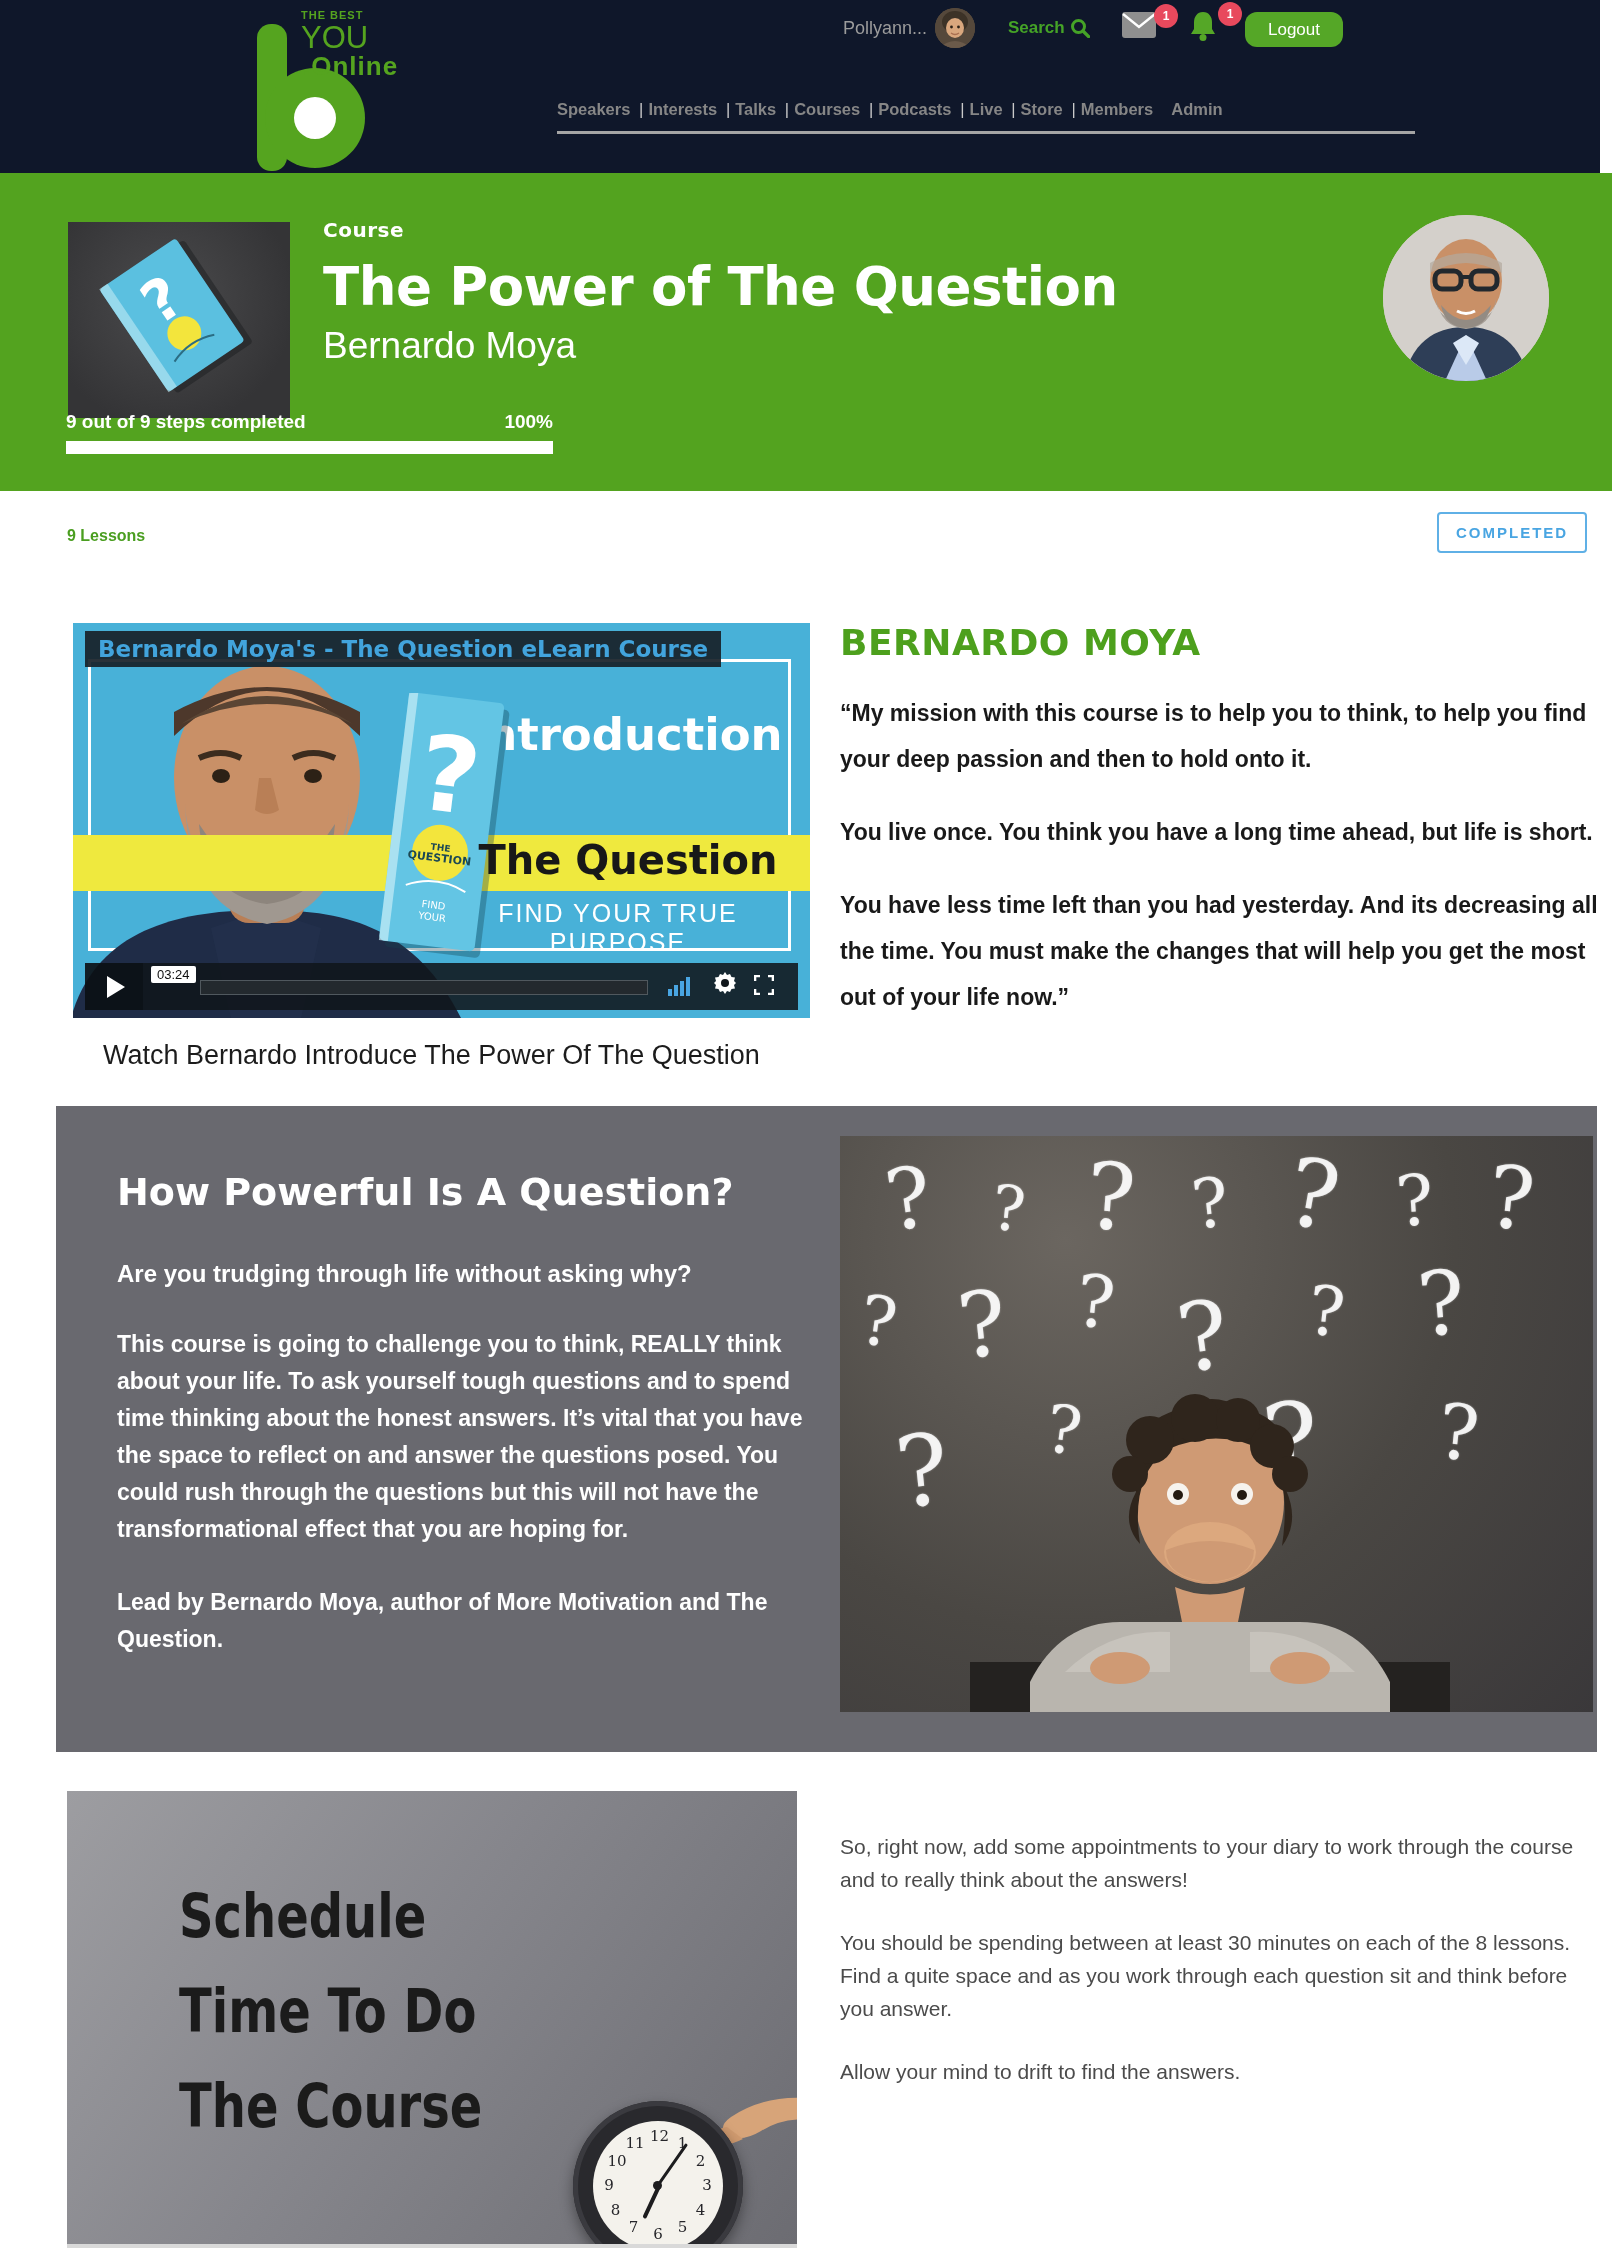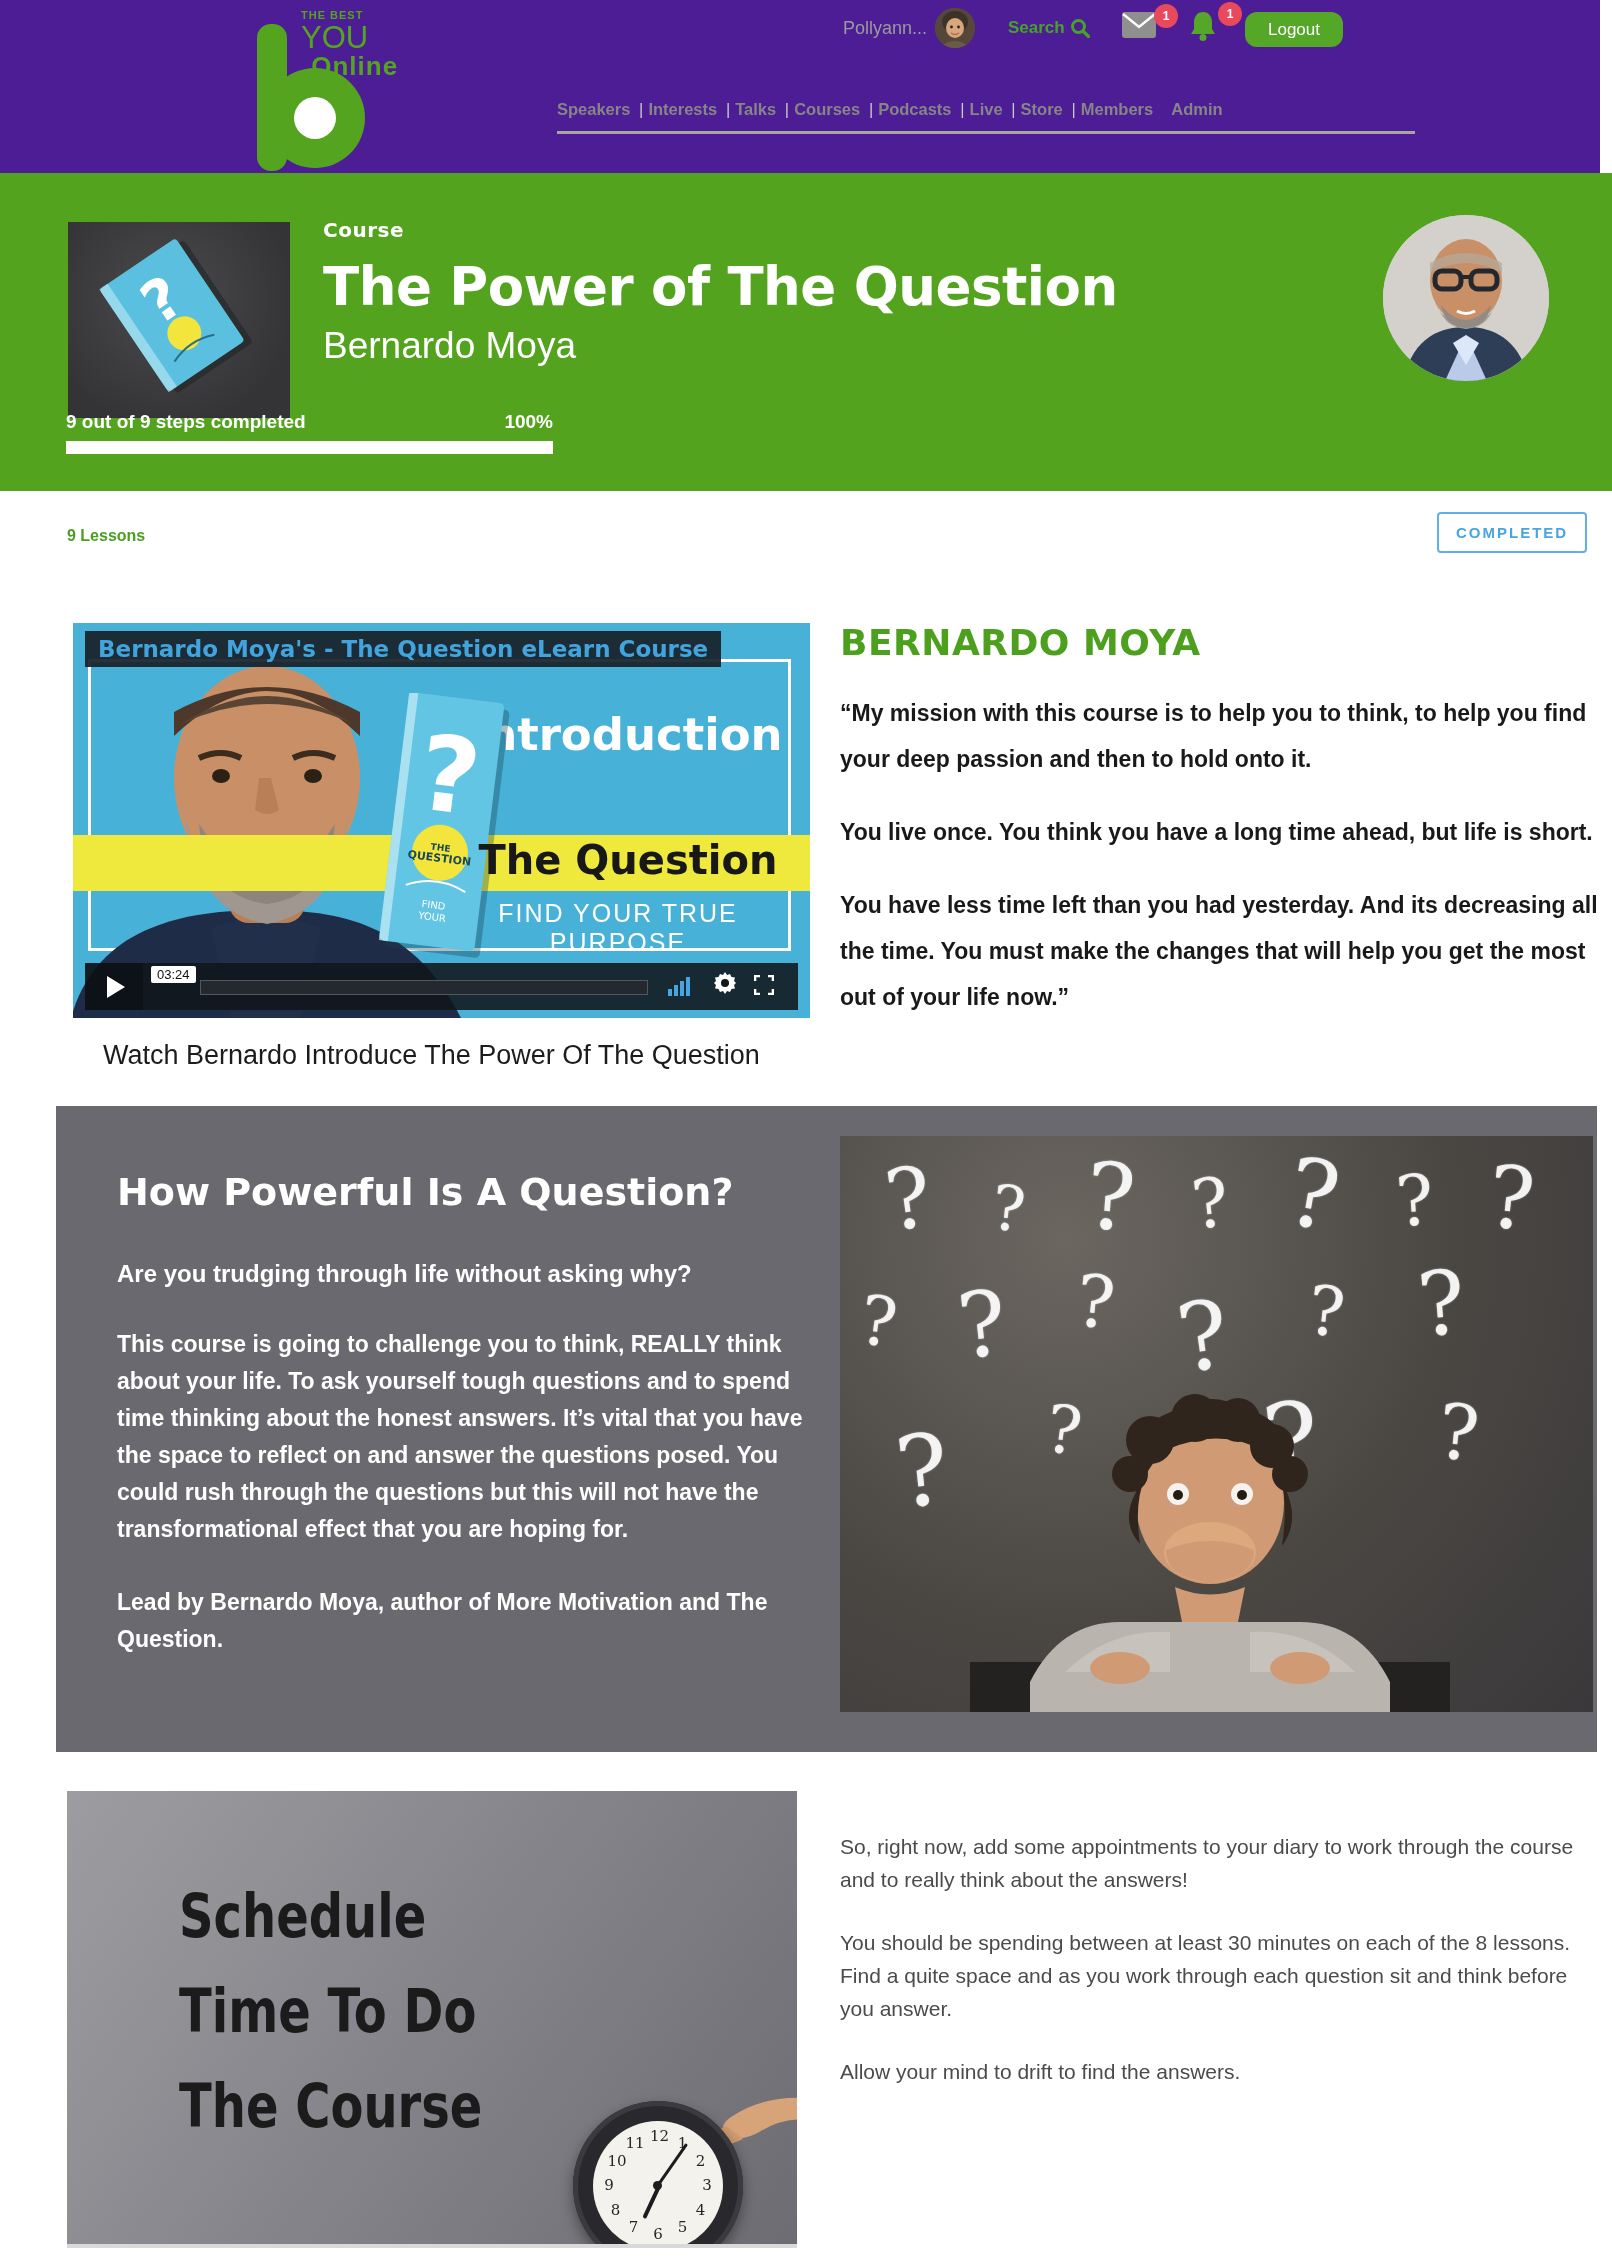--- a/index.html
+++ b/index.html
@@ -1,21 +1,21 @@
 <!DOCTYPE html>
 <html><head>
 <meta charset="utf-8">
 <style>
   * { margin:0; padding:0; box-sizing:border-box; }
   html,body { background:#fff; }
   body { font-family:"Liberation Sans", sans-serif; }
   .page { position:relative; width:1612px; height:2257px; background:#fff; overflow:hidden; margin:0 auto; }
 
   
-  .site-header { position:absolute; top:0; left:0; right:12px; height:176px; background:#4c1d95; }
+  .site-header { position:absolute; top:0; left:0; right:12px; height:176px; background:#0f172a; }
   .logo { position:absolute; left:257px; top:6px; width:200px; height:165px; }
   .logo-text { position:absolute; left:44px; top:4px; color:#55a41f; line-height:1; }
   .logo-line1 { font-size:11px; font-weight:700; letter-spacing:1px; color:#55a41f; }
   .logo-line2 { font-size:31px; font-weight:400; color:#55a41f; display:inline-block; margin-top:1px;}
   .logo-suffix { font-size:26px; font-weight:800; color:#55a41f; display:inline-block; margin-left:2px; letter-spacing:1px;}
   .user-cluster { position:absolute; top:0; left:0; right:0; height:60px; }
   .user-name { position:absolute; left:843px; top:18px; font-size:18px; color:#9b9b9b; }
   .user-avatar { position:absolute; left:935px; top:8px; width:40px; height:40px; border-radius:50%; overflow:hidden; background:#5d4f41; }
   .search-link { position:absolute; left:1008px; top:18px; font-size:17px; font-weight:700; color:#45a327; display:flex; align-items:center; gap:5px; cursor:pointer; }
   .icon-wrap { position:relative; display:inline-block; }

